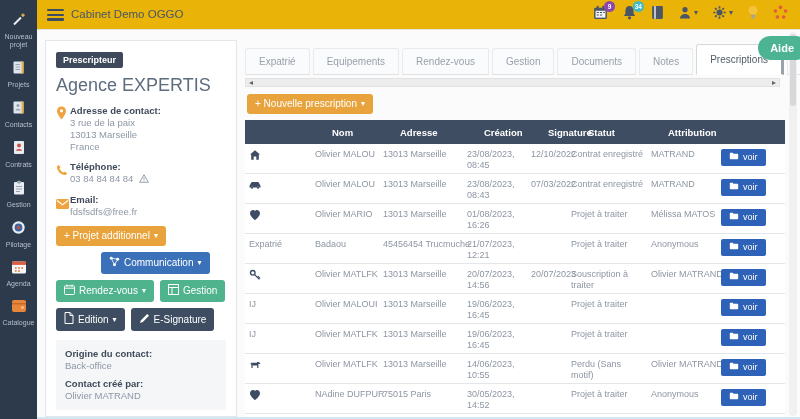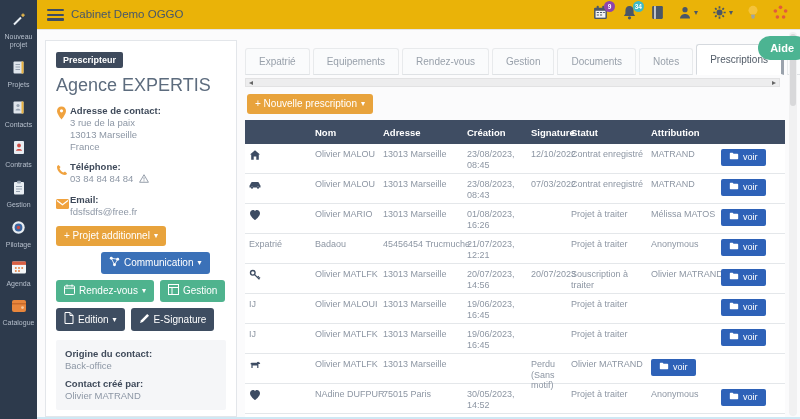--- a/index.html
+++ b/index.html
@@ -53,21 +53,21 @@
   
   .hscroll { position:absolute; left:245px; right:20px; top:78px; height:9px; background:#ededee; border:1px solid #e2e2e3; }
   .harrow { position:absolute; top:1.5px; width:0; height:0; border-top:2.6px solid transparent; border-bottom:2.6px solid transparent; cursor:pointer; }
   .harrow.left { left:3px; border-right:4px solid #666; }
   .harrow.right { right:3px; border-left:4px solid #666; }
 
   
   .new-presc { position:absolute; left:247px; top:94px; }
   .tablewrap { position:absolute; left:245px; top:120px; width:540px; bottom:0; }
   .grid8 { display:grid; grid-template-columns:66px 68px 84px 64px 40px 80px 70px 68px; }
-  .thead { background:#3F4D63; color:#fff; height:24px; align-items:center; }
+  .thead { background:#3F4D63; color:#fff; height:24px; align-items:center;padding-left:17px; }
   .thead div { font-size:9.5px; font-weight:bold; padding-left:4px; white-space:nowrap; }
   .trow { background:#fff; border-bottom:1px solid #e4e7ea; height:30px; align-items:start; }
   .trow > div { padding:5px 2px 0 4px; font-size:9px; color:#8d96a3; line-height:10.5px; white-space:nowrap; overflow:visible; }
   .trow > div.wrapok { white-space:normal; }
   .cell-name { color:#4a7cc2; cursor:pointer; }
   .cell-addr { color:#8d96a3; }
   .rowico { padding-top:1px; }
   .voir-cell { display:flex; }
   .voir-btn { display:inline-flex; align-items:center; gap:4px; background:#2E62B8; color:#fff; font-size:9px; padding:3px 8px; border-radius:2px; cursor:pointer; }
 
@@ -525,20 +525,24 @@
         </span>
       </div>
   </div>
 
   <div class="grid8 trow">
     <div class="rowico"><span><svg width="12" height="12" viewBox="0 0 12 12">
             <path d="M1.5 5 Q1.5 3.8 2.8 3.8 L7.8 3.8 Q8.2 2.8 9.2 2.8 L10.2 3.6 Q11.2 3.7 11.2 4.4 Q10.6 5 9.8 5 L9.4 5 L9.4 9 H8.2 L8.2 6.4 L3.6 6.4 L3.6 9 H2.4 L2.4 5.4 Q1.5 5.4 1.5 5 Z" fill="#3D4C63"></path>
           </svg></span></div>
     <div class="cell-name">Olivier MATLFK</div>
     <div class="cell-addr">13013 Marseille</div>
+    <div>
+        <div>14/06/2023,</div>
+        <div>10:55</div>
+      </div>
     <div></div>
     <div class="wrapok">Perdu (Sans motif)</div>
     <div>Olivier MATRAND</div>
     <div class="voir-cell">
         <span class="voir-btn">
           <span><svg width="10" height="8" viewBox="0 0 11 9">
               <path d="M0.8 1.6 Q0.8 0.8 1.6 0.8 H4 L5 2 H9.4 Q10.2 2 10.2 2.8 V7.4 Q10.2 8.2 9.4 8.2 H1.6 Q0.8 8.2 0.8 7.4 Z" fill="#fff"></path>
             </svg></span>
           <span>voir</span>
         </span>

